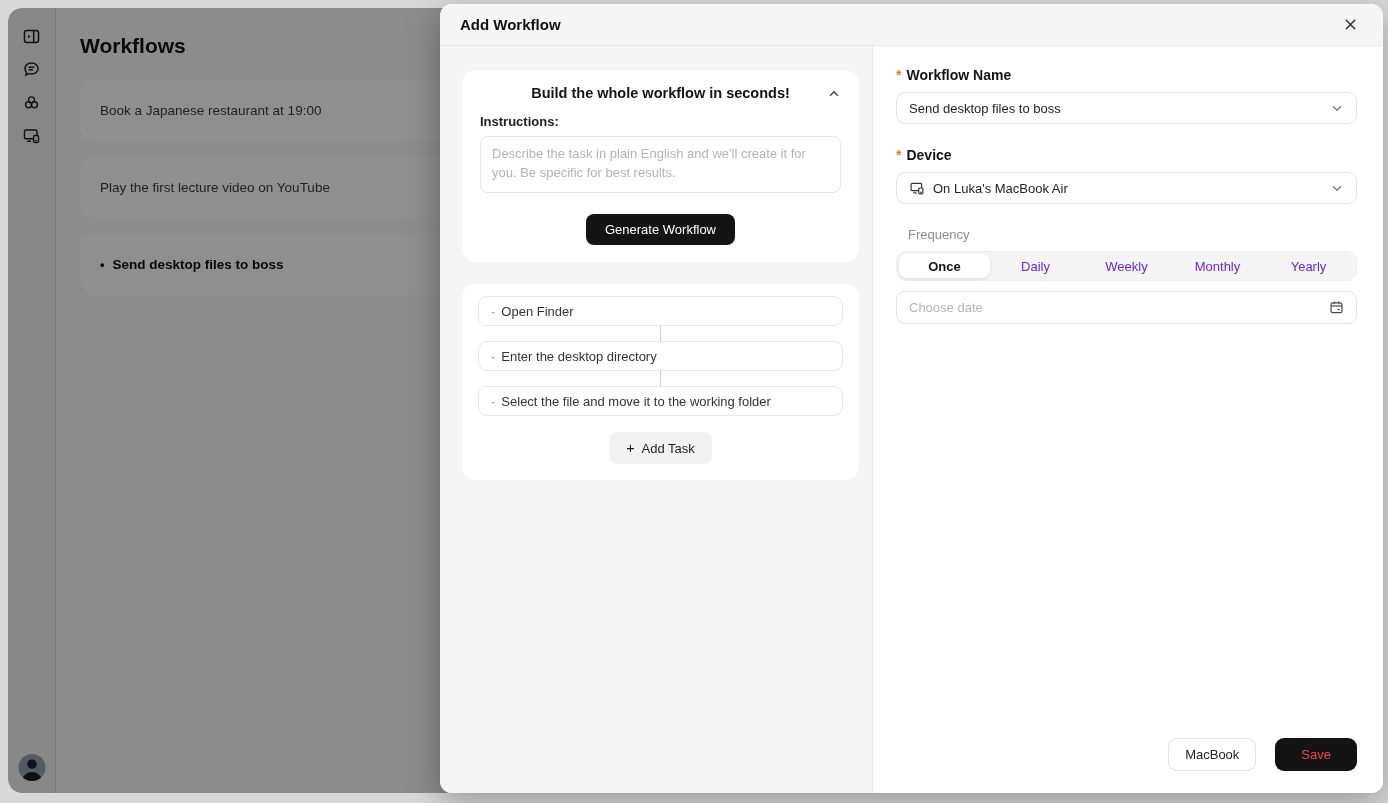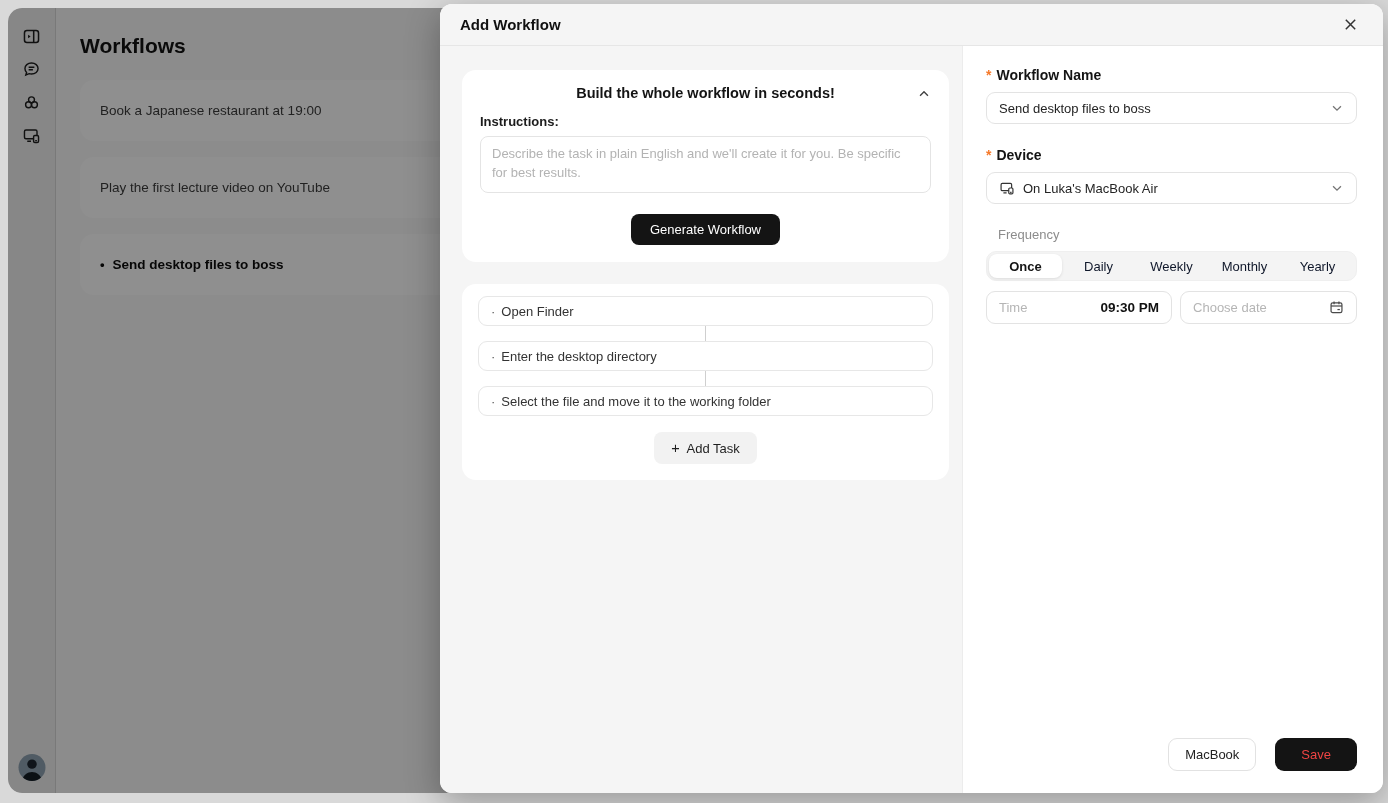--- a/index.html
+++ b/index.html
@@ -55,21 +55,21 @@
     height: 42px; background: #f5f5f5; border-bottom: 1px solid #e6e6e6;
     display: flex; align-items: center; justify-content: space-between;
     padding: 0 22px 0 20px; flex: none;
   }
   .modal-title { font-size: 15px; font-weight: bold; color: #111; }
   .modal-close { width: 22px; height: 22px; display: flex; align-items: center; justify-content: center;
     cursor: pointer; color: #333; }
   .modal-body { flex: 1; display: flex; min-height: 0; }
 
   
-  .col-left { width: 523px; background: #f5f5f5; border-right: 1px solid #ececec;
+  .col-left { width: 433px; background: #f5f5f5; border-right: 1px solid #ececec;
     padding: 24px 13px 20px 22px; overflow: auto; }
   .panel-card { background: #fff; border-radius: 14px; }
   .builder-card { padding: 15px 18px 17px 18px; margin-bottom: 22px; }
   .builder-head { display: flex; align-items: center; position: relative; margin-bottom: 13px; }
   .builder-title { flex: 1; text-align: center; font-size: 14.5px; font-weight: bold; color: #141414; }
   .collapse-chevron { position: absolute; right: 0; top: 2px; color: #444; cursor: pointer; display:flex; }
   .instructions-label { font-size: 13px; font-weight: bold; color: #1c1c1c; margin-bottom: 7px; }
   .instructions-input {
     width: 100%; height: 57px; resize: none; border: 1px solid #e4e4e4; border-radius: 8px;
     background: #fff; font-family: inherit; font-size: 13px; color: #333;
@@ -116,21 +116,21 @@
   .schedule-label { font-size: 15px; font-weight: bold; color: #141414; }
   .toggle { width: 35px; height: 19px; border-radius: 10px; background: #141414; position: relative; cursor: pointer; }
   .toggle-knob { position: absolute; right: 2px; top: 2px; width: 15px; height: 15px; border-radius: 50%; background: #fff; }
 
   .freq-label { font-size: 13px; color: #8c8c8c; margin: 7px 0 9px 12px; }
   .seg-control {
     background: #f4f4f4; border: 1px solid #efefef; border-radius: 10px; height: 30px;
     display: flex; align-items: stretch; padding: 2px; margin-bottom: 10px;
   }
   .seg-tab { flex: 1; display: flex; align-items: center; justify-content: center;
-    font-size: 13px; color: #0f172a; cursor: pointer; border-radius: 8px; }
+    font-size: 13px; color: #6d28d9; cursor: pointer; border-radius: 8px; }
   .seg-tab.active { background: #fff; color: #141414; font-weight: bold;
     box-shadow: 0 1px 3px rgba(0,0,0,0.10); }
 
   .on-label { font-size: 13px; color: #8c8c8c; margin: 6px 0 8px 12px; }
   .dt-row { display: flex; gap: 8px; }
   .dt-field {
     height: 33px; border: 1px solid #e3e3e3; border-radius: 9px; background: #fff;
     display: flex; align-items: center; padding: 0 12px; font-size: 13px; cursor: pointer;
   }
   .time-field { flex: 1.06; }
@@ -306,24 +306,20 @@
         <div class="freq-label">Frequency</div>
         <div class="seg-control">
           <div class="seg-tab active">Once</div>
           <div class="seg-tab">Daily</div>
           <div class="seg-tab">Weekly</div>
           <div class="seg-tab">Monthly</div>
           <div class="seg-tab">Yearly</div>
         </div>
 
         <div class="dt-row">
-          <div class="dt-field time-field">
-            <span class="dt-placeholder">Time</span>
-            <span class="dt-value">09:30 PM</span>
-          </div>
           <div class="dt-field date-field">
             <span class="dt-placeholder">Choose date</span>
             <span class="calendar-glyph">
               <svg viewBox="0 0 16 16" width="15" height="15" fill="none" stroke="currentColor" stroke-width="1.3">
                 <rect x="2.2" y="3" width="11.6" height="10.4" rx="1.8"></rect>
                 <line x1="5.4" y1="1.6" x2="5.4" y2="4.4"></line>
                 <line x1="10.6" y1="1.6" x2="10.6" y2="4.4"></line>
                 <line x1="2.2" y1="6.4" x2="13.8" y2="6.4"></line>
                 <line x1="9" y1="10.2" x2="11.6" y2="10.2"></line>
               </svg>

